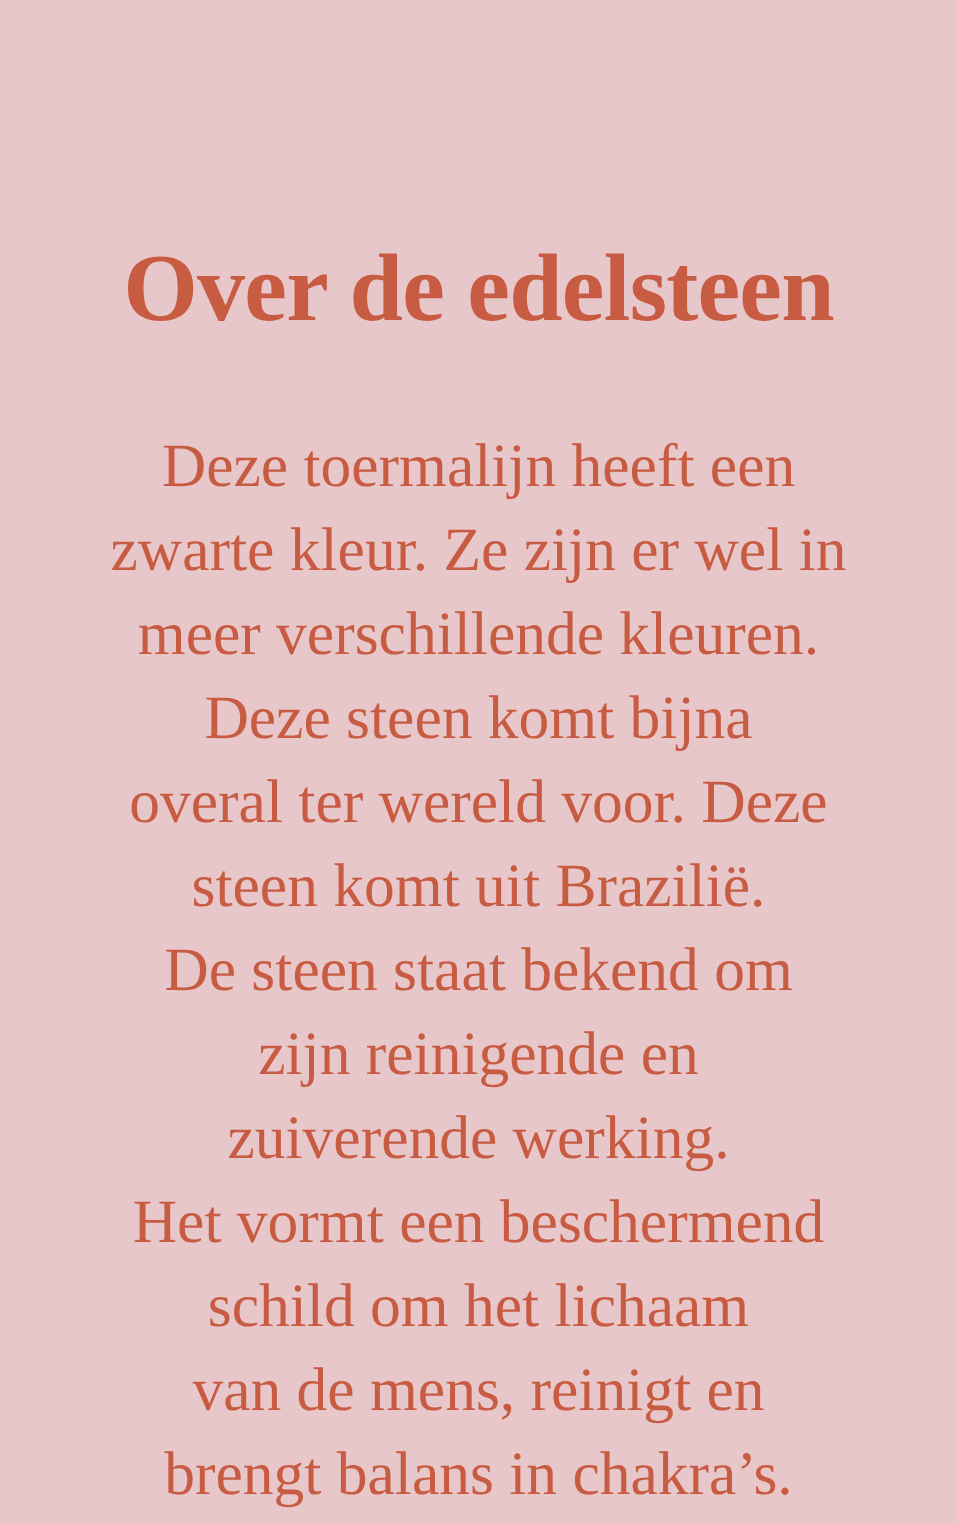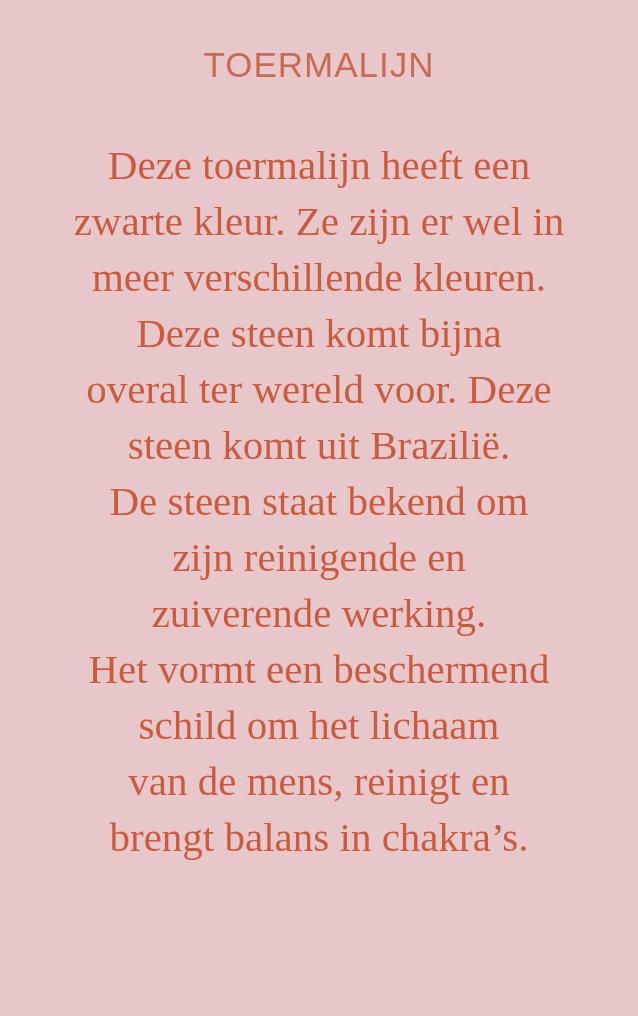--- a/index.html
+++ b/index.html
@@ -46,22 +46,22 @@
     line-height: 56px;
     font-weight: 400;
     color: var(--accent);
     white-space: pre-line; 
   }
 </style>
 </head>
 <body>
 
 <div class="page">
+  <h1 class="page-title">Over de edelsteen</h1>
 
-  <div class="stone-name">TOERMALIJN</div>
 
   <p class="description">Deze toermalijn heeft een
 zwarte kleur. Ze zijn er wel in
 meer verschillende kleuren.
 Deze steen komt bijna
 overal ter wereld voor. Deze
 steen komt uit Brazilië.
 De steen staat bekend om
 zijn reinigende en
 zuiverende werking.

